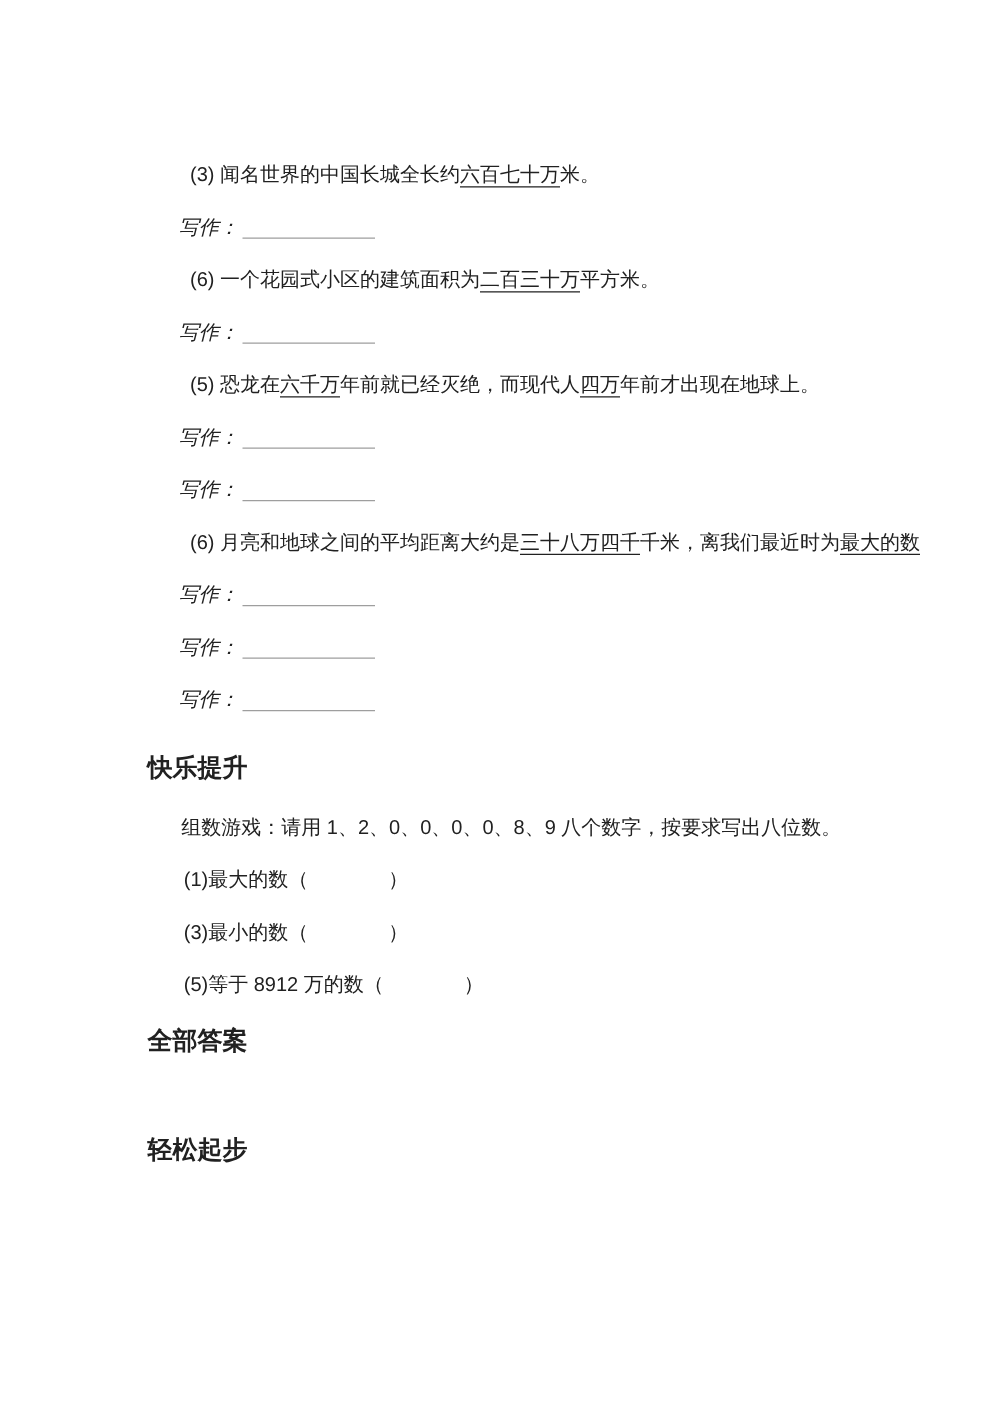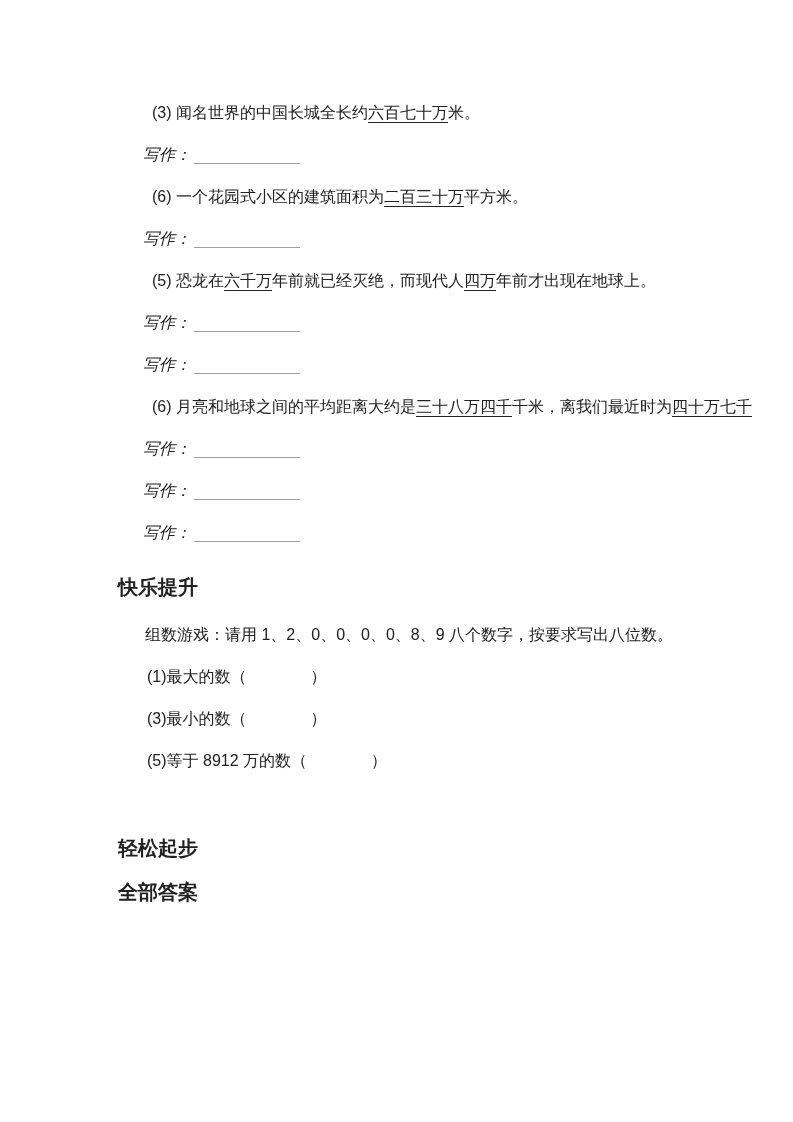--- a/index.html
+++ b/index.html
@@ -8,20 +8,21 @@
     width:793px; height:1122px;
     font-family:"Liberation Sans", sans-serif;
     font-size:16px;
     color:var(--text-color, #212121);
     overflow:hidden;
   }
   .page {
     width:793px; height:1092px;
     padding:92px 58px 0 118px;
     background:var(--bg-color, #ffffff);
+    margin-top:28px;
   }
   .line { height:42px; line-height:42px; white-space:nowrap; }
   .para  { padding-left:34px; }   
   .write { padding-left:25px;font-style:italic; }   
   .cont  { padding-left:0; }      
   .u {
     text-decoration:underline;
     text-underline-offset:4px;
     text-decoration-thickness:1px;
   }
@@ -50,29 +51,29 @@
   <div class="line para"><span>(3) 闻名世界的中国长城全长约</span><span class="u">六百七十万</span><span>米。</span></div>
   <div class="line write"><span>写作：</span><span class="blank"></span></div>
 
   <div class="line para"><span>(6) 一个花园式小区的建筑面积为</span><span class="u">二百三十万</span><span>平方米。</span></div>
   <div class="line write"><span>写作：</span><span class="blank"></span></div>
 
   <div class="line para"><span>(5) 恐龙在</span><span class="u">六千万</span><span>年前就已经灭绝，而现代人</span><span class="u">四万</span><span>年前才出现在地球上。</span></div>
   <div class="line write"><span>写作：</span><span class="blank"></span></div>
   <div class="line write"><span>写作：</span><span class="blank"></span></div>
 
-  <div class="line para"><span>(6) 月亮和地球之间的平均距离大约是</span><span class="u">三十八万四千</span><span>千米，离我们最近时为</span><span class="u">四十万七千</span></div>
+  <div class="line para"><span>(6) 月亮和地球之间的平均距离大约是</span><span class="u">三十八万四千</span><span>千米，离我们最近时为</span><span class="u">最大的数</span></div>
 
   <div class="line write"><span>写作：</span><span class="blank"></span></div>
   <div class="line write"><span>写作：</span><span class="blank"></span></div>
   <div class="line write"><span>写作：</span><span class="blank"></span></div>
 
   <div class="line heading h-happy">快乐提升</div>
   <div class="line intro">组数游戏：请用 1、2、0、0、0、0、8、9 八个数字，按要求写出八位数。</div>
   <div class="line game-item">(1)最大的数（　　　　）</div>
   <div class="line game-item">(3)最小的数（　　　　）</div>
   <div class="line game-item">(5)等于 8912 万的数（　　　　）</div>
 
+  <div class="line heading h-answers">全部答案</div>
+
   <div class="line heading h-start">轻松起步</div>
-
-  <div class="line heading h-answers">全部答案</div>
 
 </div>
 
 </body></html>

